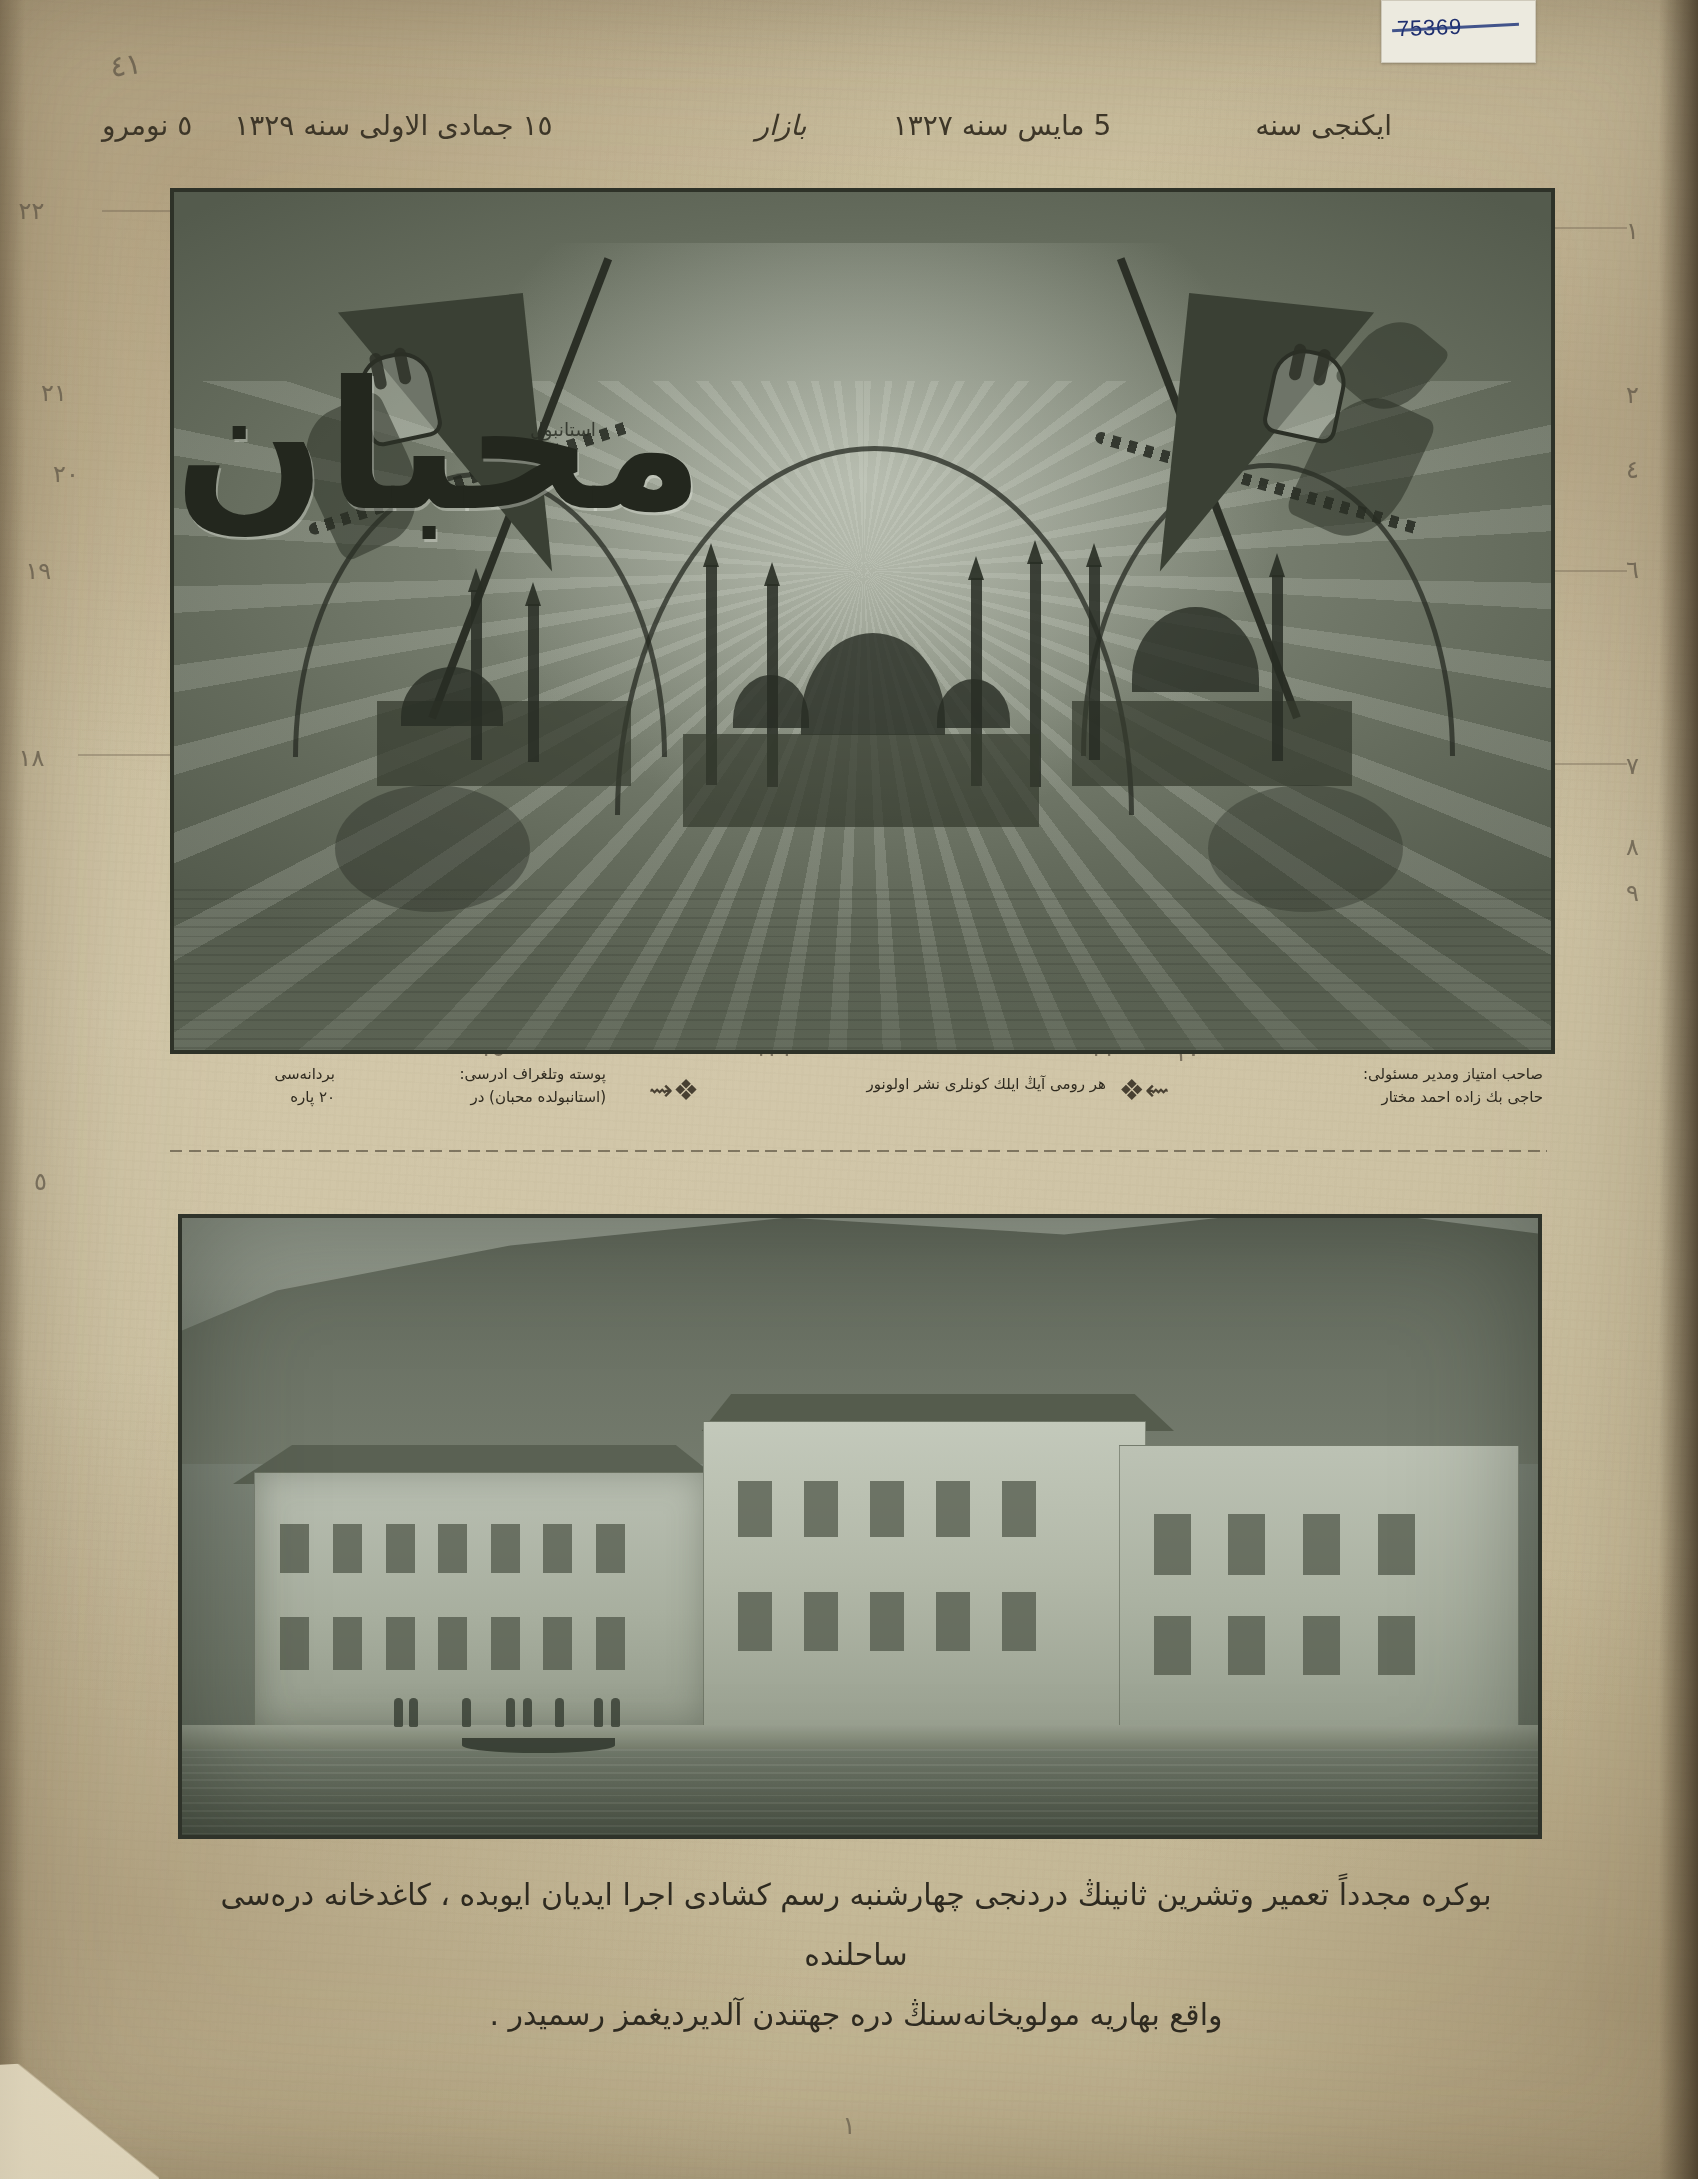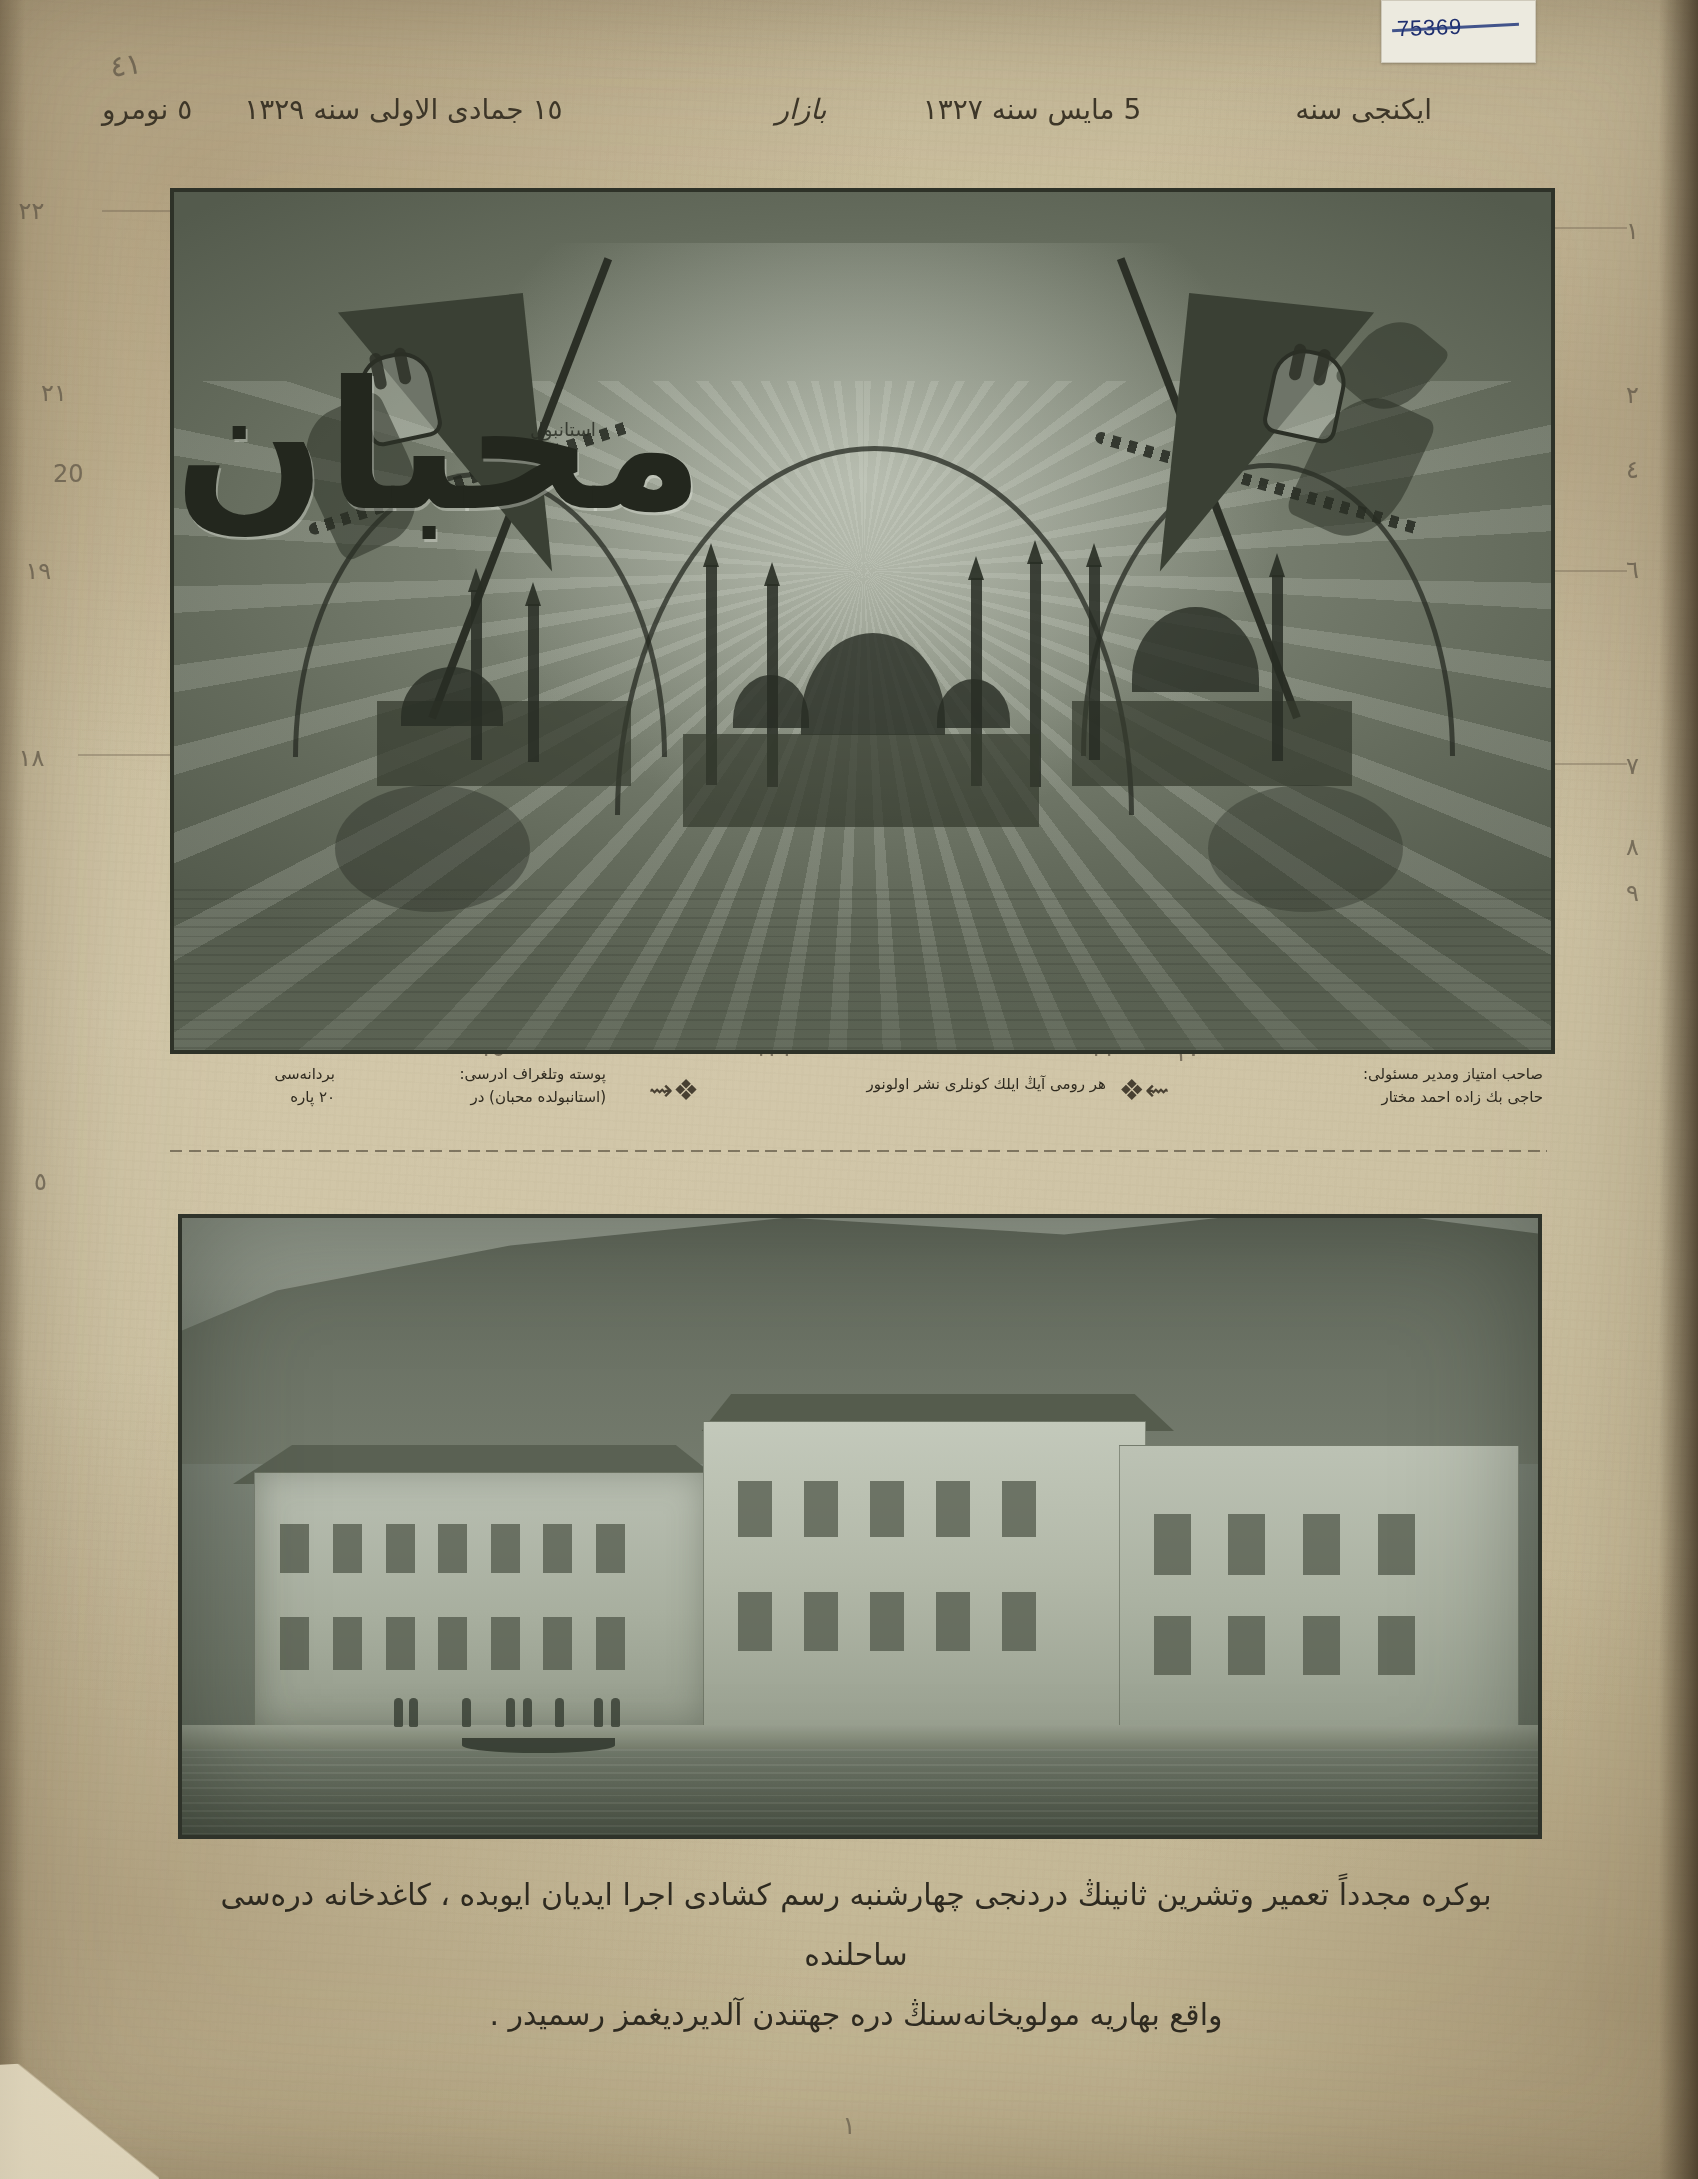--- a/index.html
+++ b/index.html
@@ -125,28 +125,28 @@
   .leader {
     position: absolute;
     height: 1.7px;
     background: rgba(110,98,78,0.38);
     pointer-events: none;
   }
 
   
   #masthead {
     position: absolute;
-    left: 102px; top: 84px;
+    left: 102px; top: 100px;
     width: 1517px;
     height: 51px;
     display: flex;
     flex-direction: row-reverse;
     align-items: center;
     justify-content: flex-start;
-    gap: 18px;
+    gap: 8px;
     direction: rtl;
   }
   #masthead .mh {
     font-family: "DejaVu Sans", sans-serif;
     font-size: 28px;
     color: #3d3628;
     white-space: nowrap;
   }
   #mh-issue      { margin-right: 34px; }
   #mh-hijri      { margin-right: 195px; }
@@ -466,21 +466,21 @@
 
   <div id="sticker">
     <div class="code">75369</div>
     <div class="strike"></div>
   </div>
 
   <div class="pencil rot" style="left:110px; top:51px;">٤١</div>
 
   <div class="pencil small" style="left:18.6px;  top:199px;">٢٢</div>
   <div class="pencil small" style="left:41px;  top:381px;">٢١</div>
-  <div class="pencil small" style="left:53px;  top:462px;">20</div>
+  <div class="pencil small" style="left:53px;  top:462px;">٢٠</div>
   <div class="pencil small" style="left:25.4px;  top:559px;">١٩</div>
   <div class="pencil small" style="left:18.6px;  top:746px;">١٨</div>
   <div class="pencil small" style="left:34px;  top:1170px;">٥</div>
 
   <div class="pencil small" style="left:1626px; top:219px;">١</div>
   <div class="pencil small" style="left:1626px; top:383px;">٢</div>
   <div class="pencil small" style="left:1626px; top:458px;">٤</div>
   <div class="pencil small" style="left:1626px; top:558px;">٦</div>
   <div class="pencil small" style="left:1626px; top:754px;">٧</div>
   <div class="pencil small" style="left:1626px; top:835px;">٨</div>

